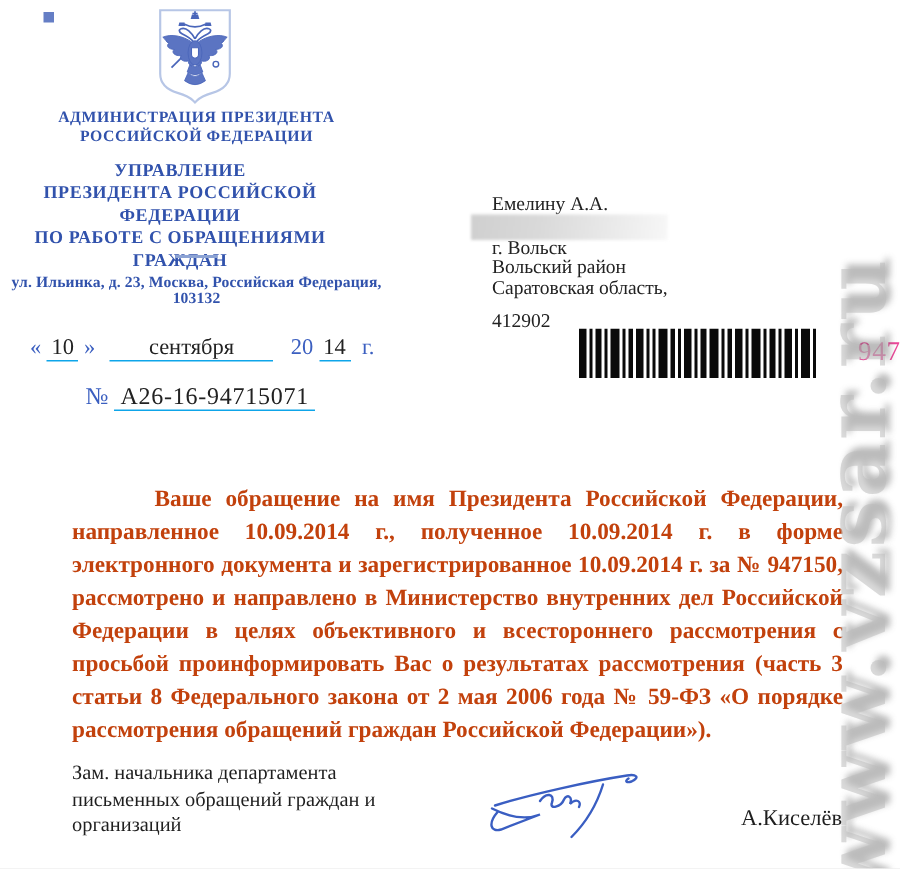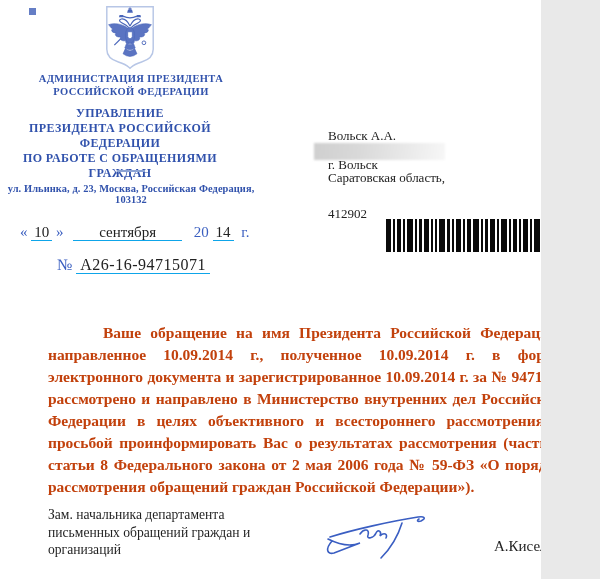--- a/index.html
+++ b/index.html
@@ -1,17 +1,17 @@
 <!DOCTYPE html>
 <html><head>
 <meta charset="utf-8">
 <style>
   html,body{margin:0;padding:0;background:#e9e9e9;}
   .page{
-    position:relative;width:541px;height:579px;background:#ffffff;
+    position:relative;width:600px;height:579px;background:#ffffff;
     overflow:hidden;font-family:"Liberation Serif","DejaVu Serif",serif;color:#222;
   }
   .abs{position:absolute;}
   
   .corner-mark{left:29px;top:8px;width:7px;height:7px;background:#4a67bb;opacity:.85;}
   .crest{left:101px;top:4px;}
   .org-block{left:11px;top:72px;width:240px;text-align:center;
     color:#3152ac;font-weight:bold;font-size:10.5px;line-height:13px;letter-spacing:.4px;}
   .dept-block{left:0;top:106px;width:240px;text-align:center;
     color:#3152ac;font-weight:bold;font-size:12px;line-height:15px;letter-spacing:.4px;}
@@ -111,24 +111,25 @@
     <span class="blue">20</span>
     <span class="u d-year">14</span>
     <span class="blue">г.</span>
   </div>
 
   <div class="abs refline">
     <span class="blue">№</span>
     <span class="u ref-num">А26-16-94715071</span>
   </div>
 
-  <div class="abs rcp-name">Вольск А.А.</div>
+  <div class="abs rcp-name">Емелину А.А.</div>
   <div class="abs redaction"></div>
   <div class="abs rcp-addr">
     <div>г. Вольск</div>
+    <div>Вольский район</div>
     <div>Саратовская область,</div>
   </div>
   <div class="abs rcp-post">412902</div>
 
   <div class="abs barcode">
     <svg width="158" height="33" viewBox="0 0 158 33" xmlns="http://www.w3.org/2000/svg">
       <g fill="#0a0a0a">
         <rect x="0" width="5" height="33"></rect>
           <rect x="7" width="2" height="33"></rect>
         <rect x="11" width="4" height="33"></rect>

